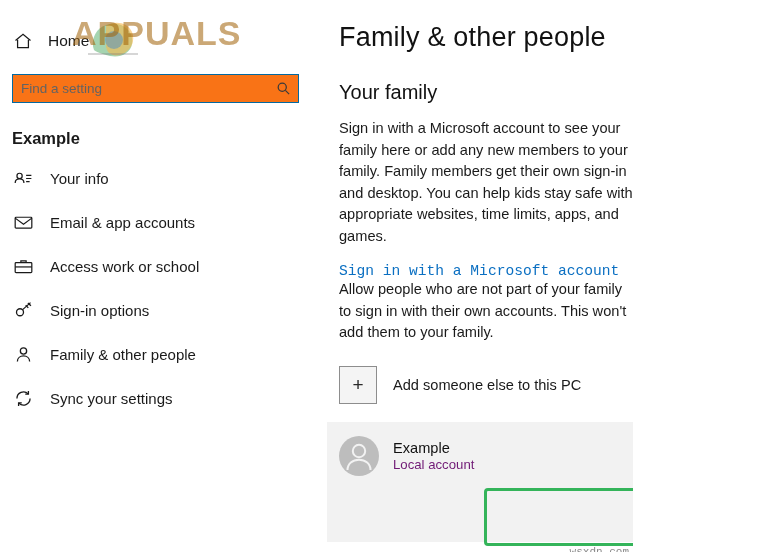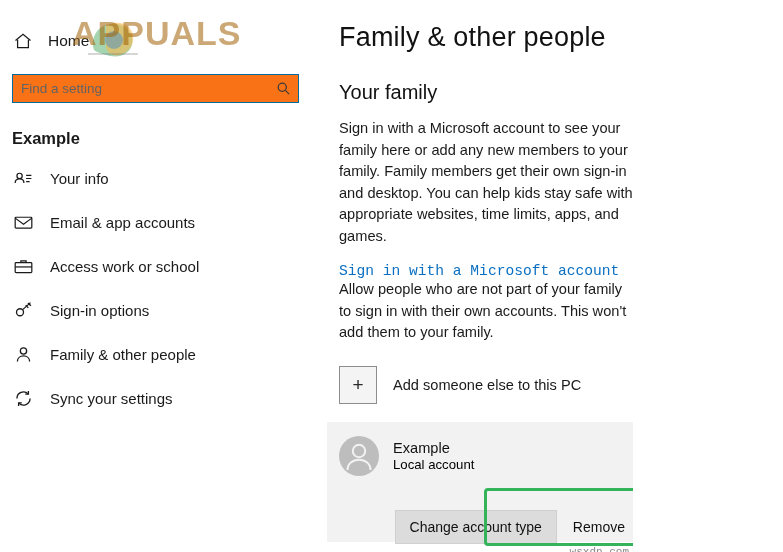--- a/index.html
+++ b/index.html
@@ -185,21 +185,21 @@
     width: 40px; height: 40px;
     border-radius: 50%;
     background: #bdbdbd;
     display: flex; align-items: flex-end; justify-content: center;
     color: #f2f2f2;
     overflow: hidden;
     flex: 0 0 40px;
   }
   .acct-texts { display: flex; flex-direction: column; gap: 1px; }
   .acct-name { font-size: 14.6px; color: #111111; }
-  .acct-type { font-size: 13.2px; color: #000000; }
+  .acct-type { font-size: 13.2px; color: #701a75; }
 
   .btn-row {
     position: absolute;
     right: 6px;
     bottom: -2px;
     display: flex;
     align-items: center;
     gap: 14px;
   }
   .gray-btn {
@@ -384,24 +384,20 @@
             <circle cx="20" cy="15" r="6.2" fill="none" stroke="#f2f2f2" stroke-width="2"></circle>
             <path d="M8.5 34c0-6.3 5.1-10.2 11.5-10.2S31.5 27.7 31.5 34" fill="none" stroke="#f2f2f2" stroke-width="2"></path>
           </svg>
         </span>
         <span class="acct-texts">
           <span class="acct-name">Example</span>
           <span class="acct-type">Local account</span>
         </span>
       </div>
 
-      <div class="btn-row">
-        <button class="gray-btn">Change account type</button>
-        <button class="remove-btn">Remove</button>
-      </div>
     </div>
 
     <div class="highlight-box" style="left:157px; top:480px; width:208px; height:52px;"></div>
   </div>
 
   <div class="watermark">
     <svg width="250" height="56" viewBox="0 0 250 56">
       <g opacity="0.85">
         <path d="M14 40 C10 30 16 16 30 14 C44 12 54 22 52 34 C50 44 40 48 30 46 C22 44 16 42 14 40 Z" fill="#2f9c4a" opacity="0.55"></path>
         <path d="M26 16 C34 10 48 12 52 22 C56 32 50 42 40 45 C32 47 26 42 26 36 Z" fill="#f3a31b" opacity="0.6"></path>

